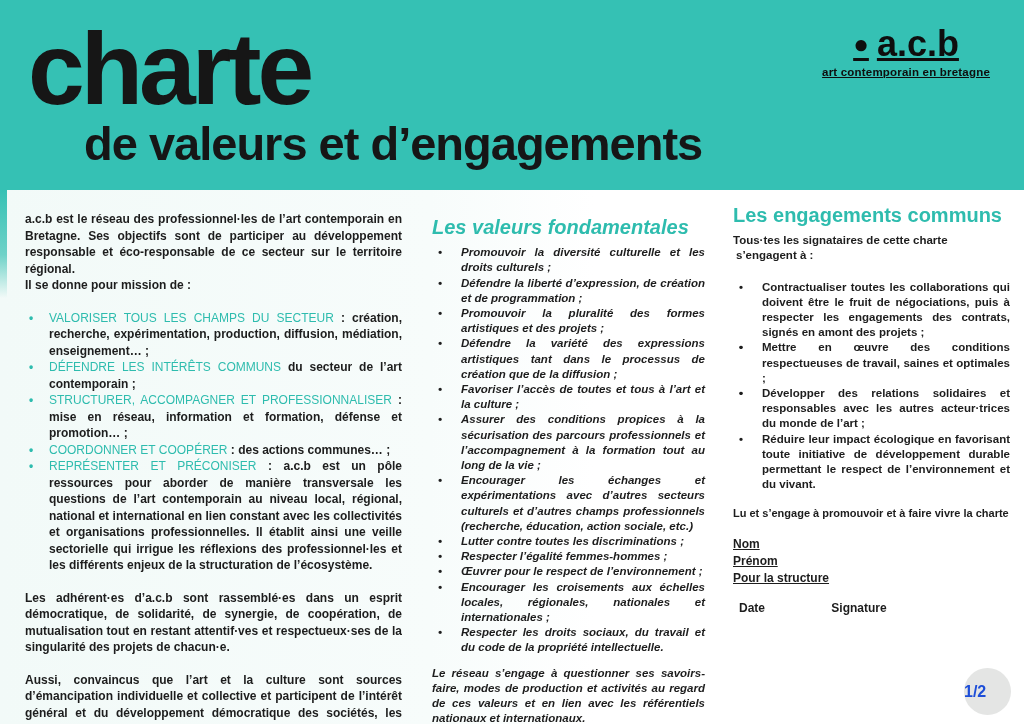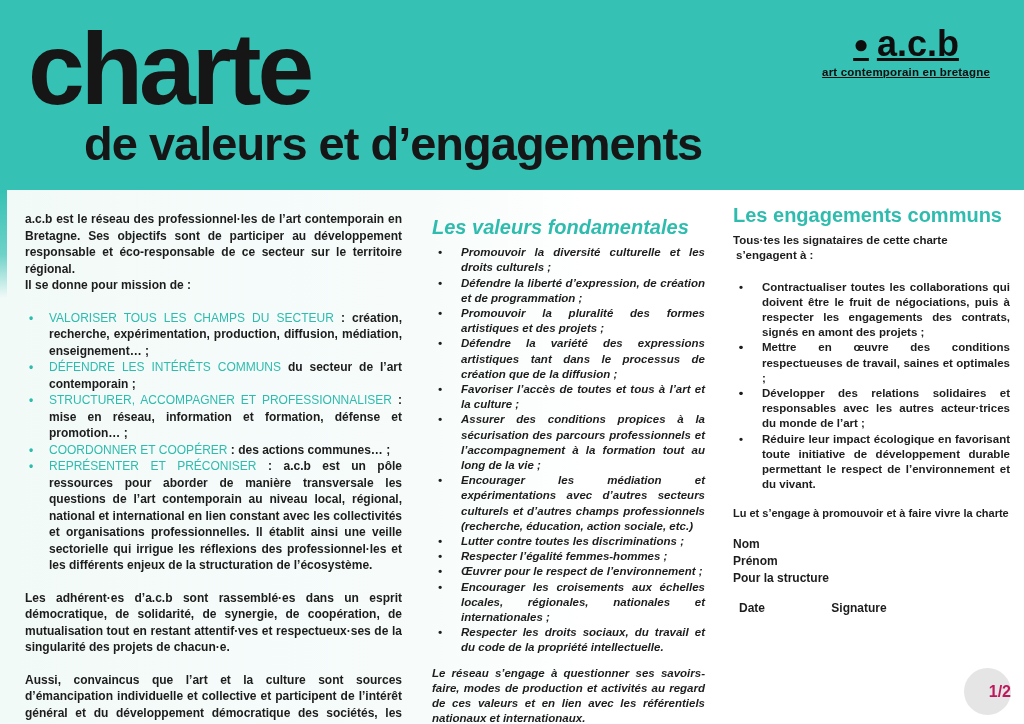--- a/index.html
+++ b/index.html
@@ -51,34 +51,34 @@
   ul.blist li { position:relative; padding-left:29px; }
   ul.blist li .dot {
     position:absolute; left:6px; top:0; font-size:1em; line-height:inherit;
   }
   .col-1 ul.blist li { padding-left:24px; }
   .col-1 ul.blist li .dot { left:4px; color:#2ebcae; }
   .col-2 ul.blist li .dot, .col-3 ul.blist li .dot { color:#1d1d1d; }
   .kw { color:#2ebcae; font-weight:400; }
   
   .pledge { font-size:11px; white-space:nowrap; text-align:left; margin-top:14px; }
-  .sig-fields { margin-top:14px; font-size:12px; line-height:17px; text-align:left; }
+  .sig-fields { margin-top:14px; font-size:12px; line-height:17px; text-align:left;text-decoration:underline; }
   .sig-row { margin-top:14px; font-size:12px; text-align:left; }
   .sig-row .date-label { display:inline-block; width:95px;padding-left:6px; }
   
   .footer-url {
     position:absolute; right:76px; bottom:21px;
     font-size:13.5px; font-weight:700; color:#8f9292; letter-spacing:0.6px;
     text-decoration:none;
   }
   .page-badge {
     position:absolute; right:13px; bottom:9px; width:47px; height:47px;
     background:#e4e5e4; border-radius:50%;
-    display:flex; align-items:center; justify-content:flex-end;
-    font-size:16px; font-weight:700; color:#be185d;
+    display:flex; align-items:center; justify-content:flex-start;
+    font-size:16px; font-weight:700; color:#1d4ed8;
   }
 </style>
 </head>
 <body>
 
 <div class="page">
 
   <div class="header">
     <div class="title-1">charte</div>
     <div class="title-2">de valeurs et d’engagements</div>
@@ -108,21 +108,21 @@
 
   <div class="col col-2">
     <h2>Les valeurs fondamentales</h2>
     <ul class="blist">
       <li><span class="dot">•</span><span>Promouvoir la diversité culturelle et les droits culturels ;</span></li>
       <li><span class="dot">•</span><span>Défendre la liberté d’expression, de création et de programmation ;</span></li>
       <li><span class="dot">•</span><span>Promouvoir la pluralité des formes artistiques et des projets ;</span></li>
       <li><span class="dot">•</span><span>Défendre la variété des expressions artistiques tant dans le processus de création que de la diffusion ;</span></li>
       <li><span class="dot">•</span><span>Favoriser l’accès de toutes et tous à l’art et la culture ;</span></li>
       <li><span class="dot">•</span><span>Assurer des conditions propices à la sécurisation des parcours professionnels et l’accompagnement à la formation tout au long de la vie ;</span></li>
-      <li><span class="dot">•</span><span>Encourager les médiation et expérimentations avec d’autres secteurs culturels et d’autres champs professionnels (recherche, éducation, action sociale, etc.)</span></li>
+      <li><span class="dot">•</span><span>Encourager les échanges et expérimentations avec d’autres secteurs culturels et d’autres champs professionnels (recherche, éducation, action sociale, etc.)</span></li>
       <li><span class="dot">•</span><span>Lutter contre toutes les discriminations ;</span></li>
       <li><span class="dot">•</span><span>Respecter l’égalité femmes-hommes ;</span></li>
       <li><span class="dot">•</span><span>Œuvrer pour le respect de l’environnement ;</span></li>
       <li><span class="dot">•</span><span>Encourager les croisements aux échelles locales, régionales, nationales et internationales ;</span></li>
       <li><span class="dot">•</span><span>Respecter les droits sociaux, du travail et du code de la propriété intellectuelle.</span></li>
     </ul>
     <div class="gap-s"></div>
     <p class="para">Le réseau s’engage à questionner ses savoirs-faire, modes de production et activités au regard de ces valeurs et en lien avec les référentiels nationaux et internationaux.</p>
   </div>
 

